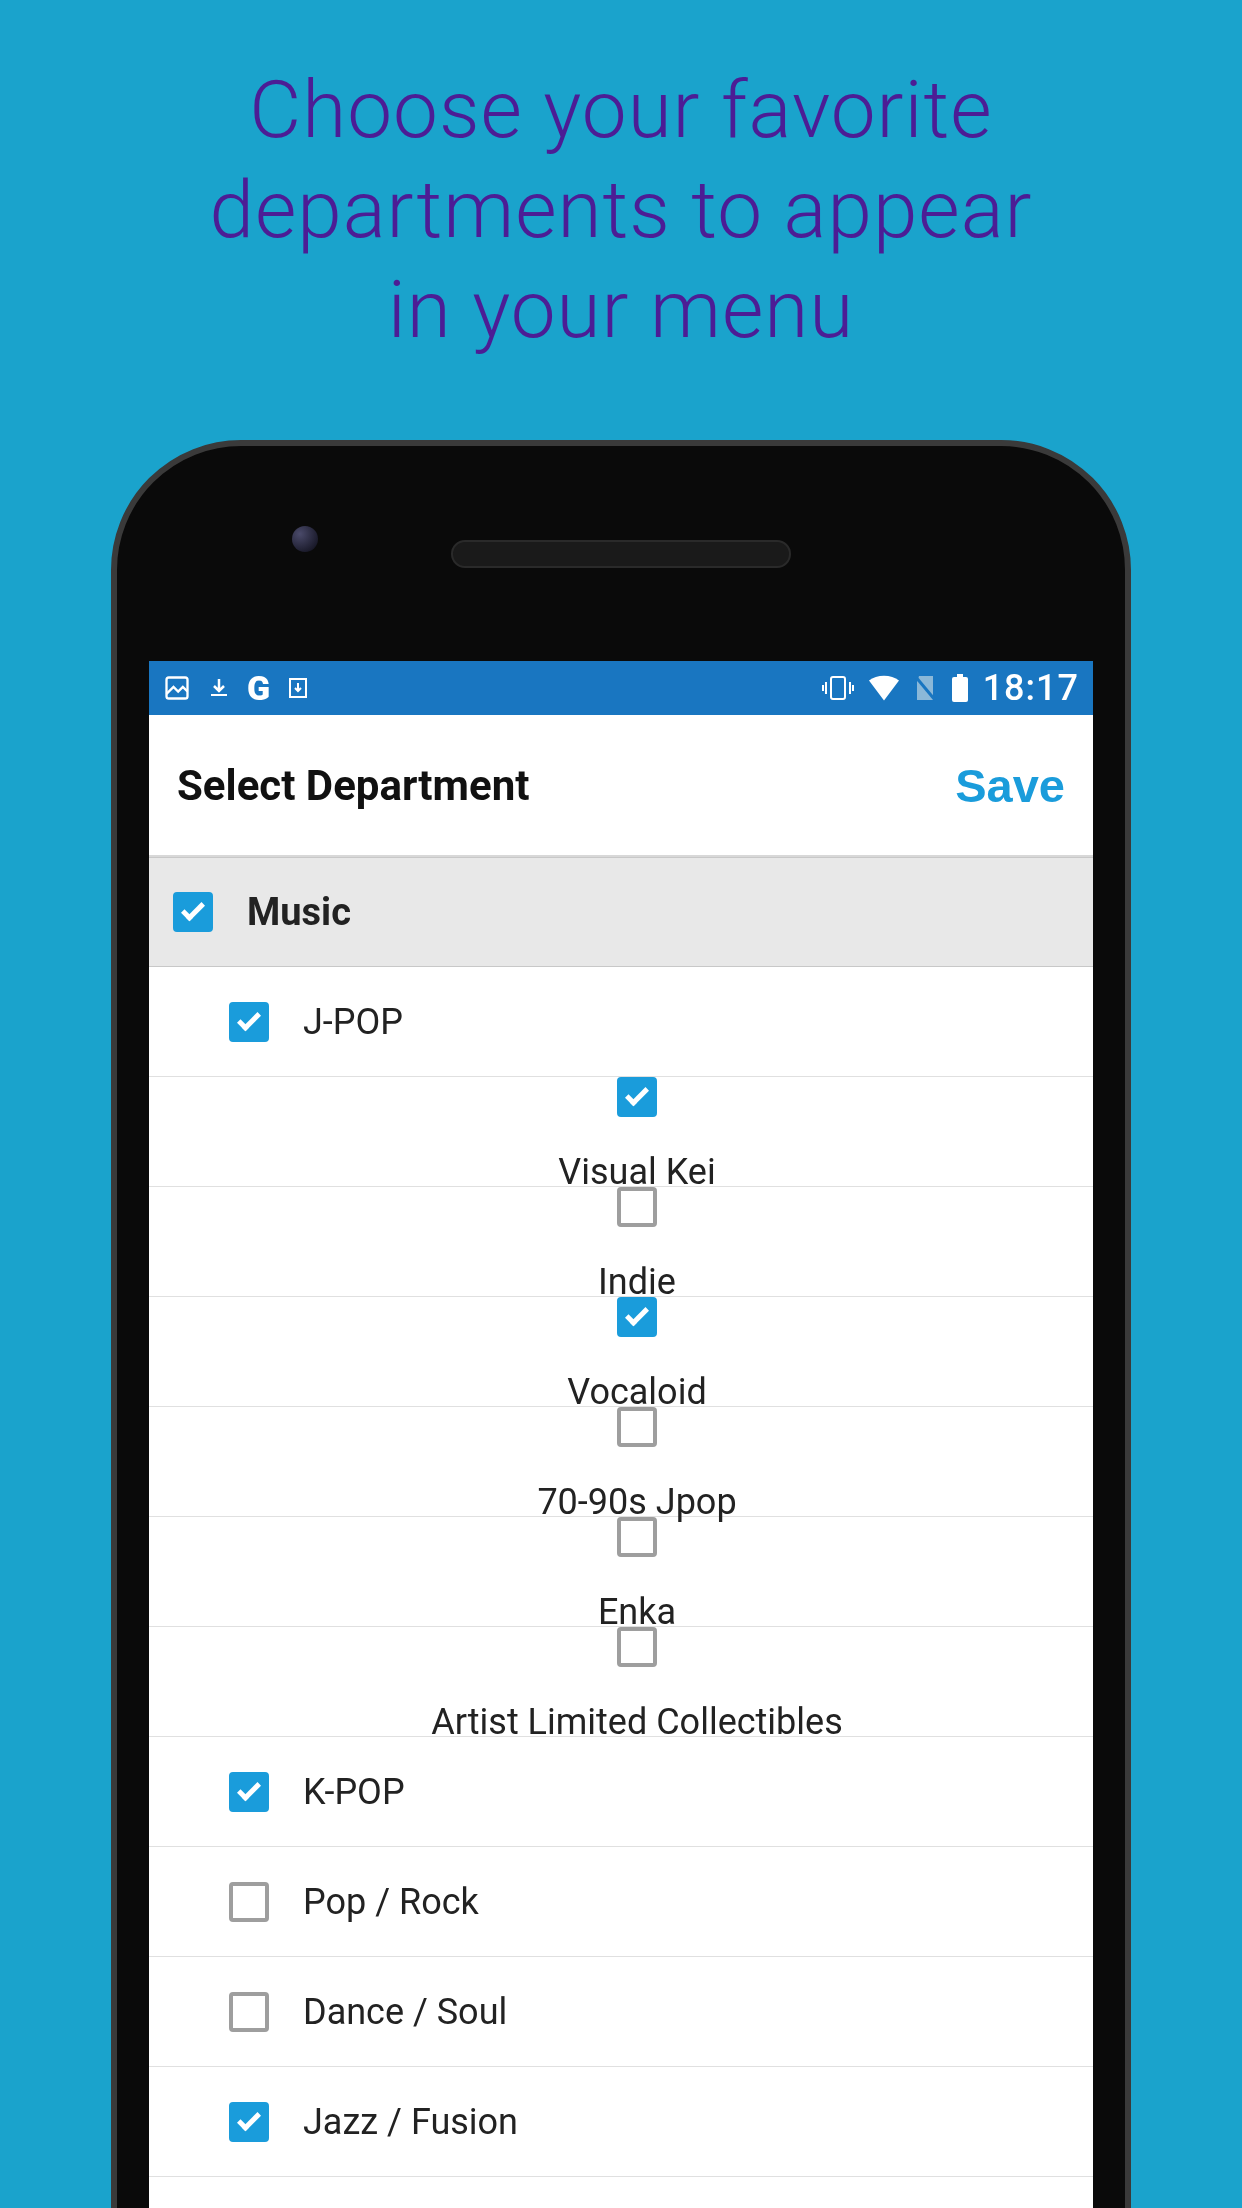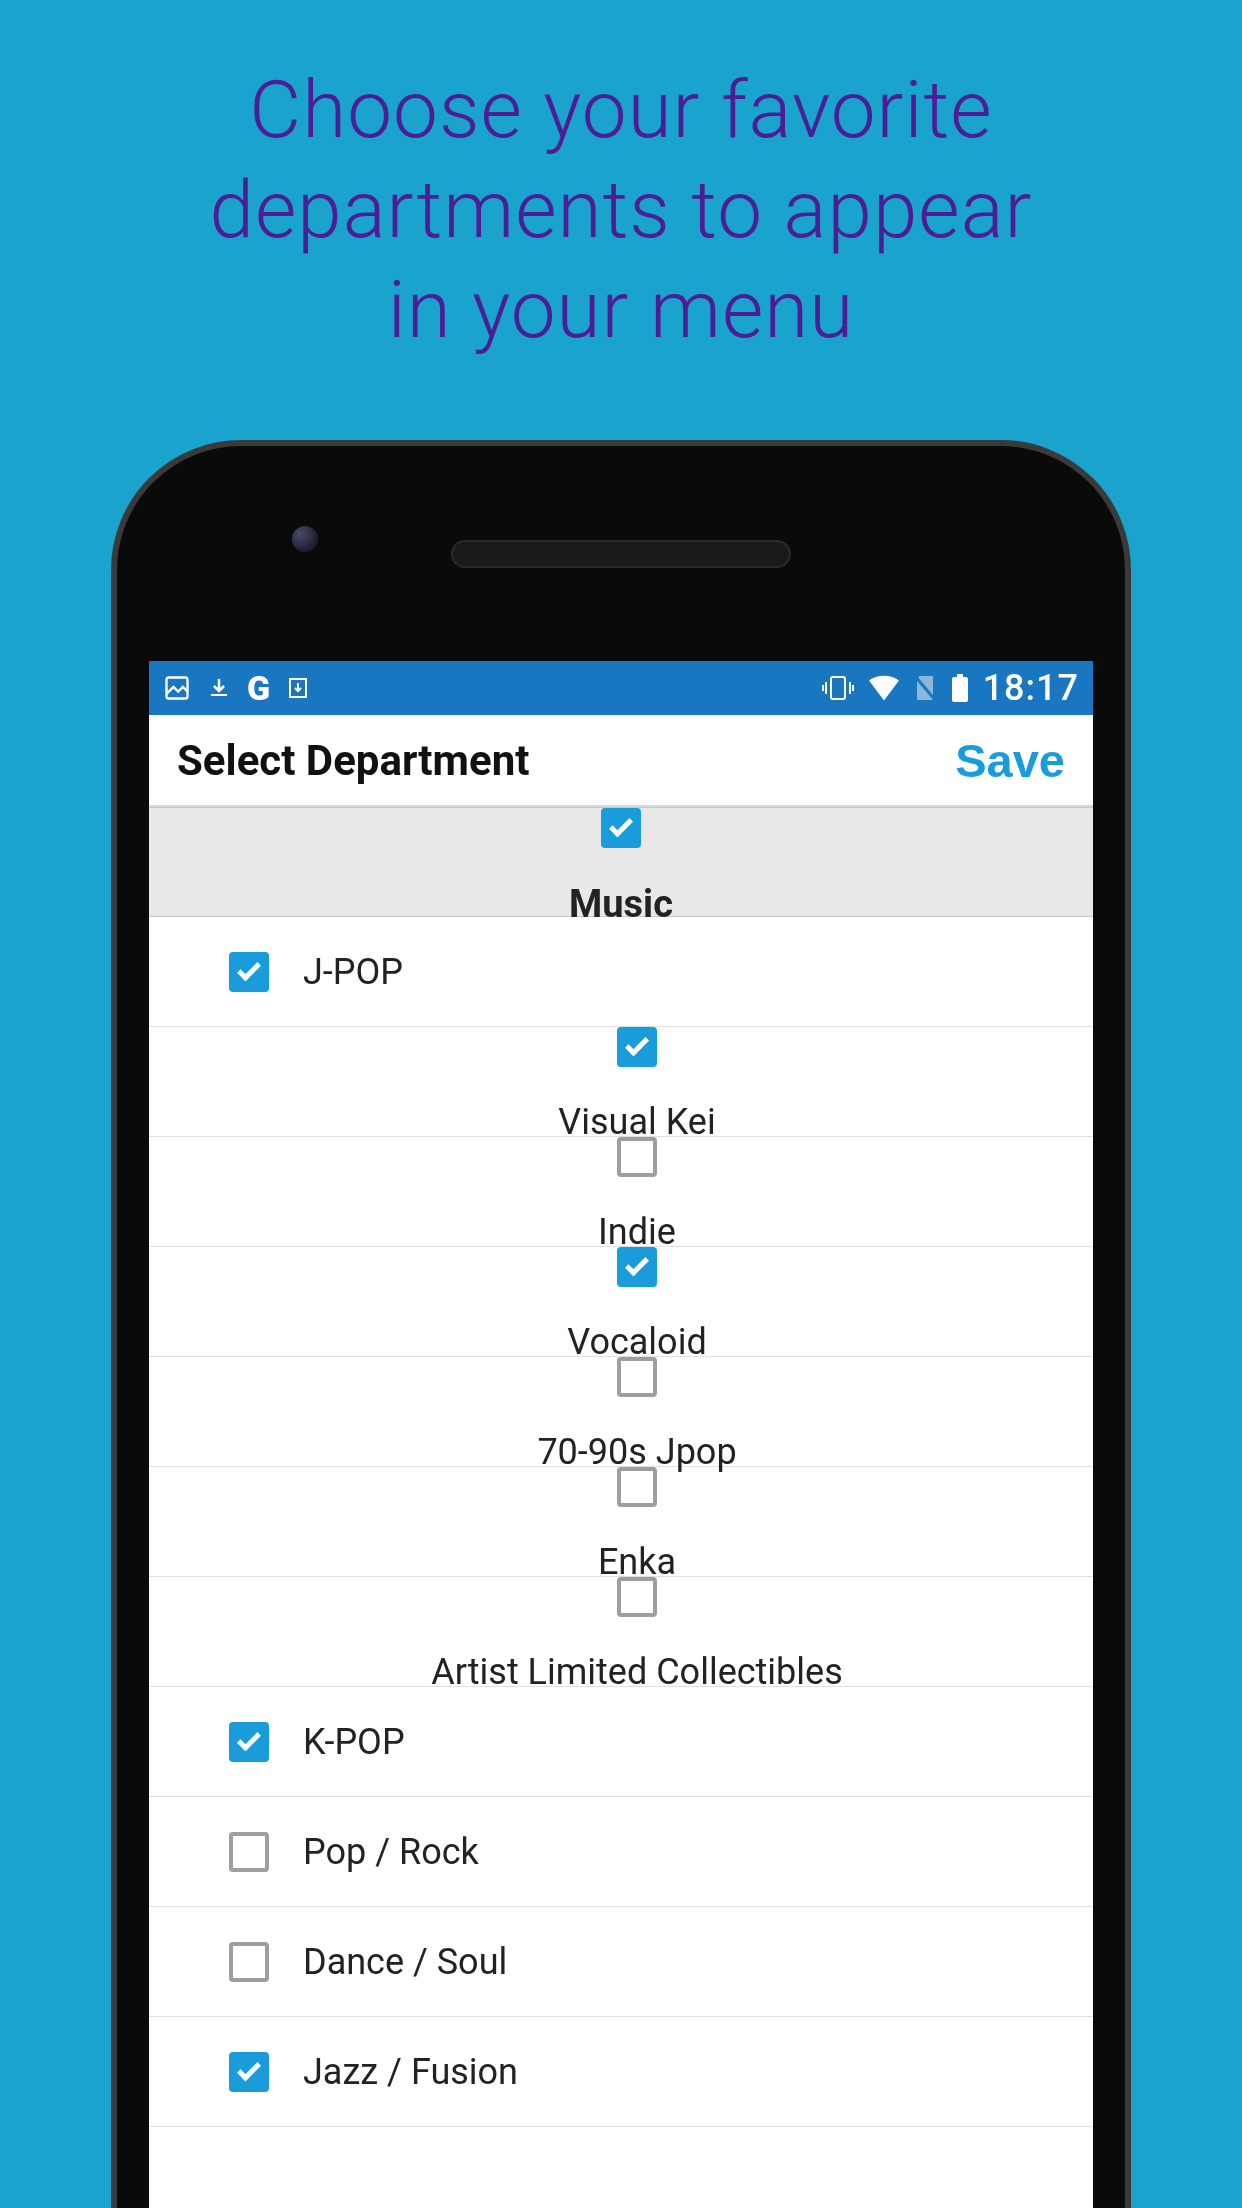--- a/index.html
+++ b/index.html
@@ -69,21 +69,21 @@
   align-items: center;
   padding: 0 14px;
   font-size: 28px;
   font-weight: 500;
 }
 .status-left { display: flex; align-items: center; gap: 16px; }
 .status-right { margin-left: auto; display: flex; align-items: center; gap: 14px; }
 .time { font-size: 36px; letter-spacing: 1px; }
 .status-icon { display: flex; align-items: center; justify-content: center; }
 .app-bar {
-  height: 92px;
+  height: 142px;
   background: #ffffff;
   display: flex;
   align-items: center;
   justify-content: space-between;
   padding: 0 28px;
   border-bottom: 2px solid #d8d8d8;
 }
 .app-title {
   font-size: 42px;
   font-weight: 700;
@@ -109,21 +109,21 @@
   padding: 0 24px;
   gap: 34px;
 }
 .row.header {
   background: #e8e8e8;
   border-top: 1px solid #c8c8c8;
   border-bottom: 1px solid #c8c8c8;
 }
 .row.header .label { font-weight: 700; font-size: 38px; }
 .row .label { font-size: 36px; color: #222; }
-.indent-0 { padding-left: 24px; flex-direction: column; }
+.indent-0 { padding-left: 24px; }
 .indent-1 { padding-left: 80px; }
 .indent-2 { padding-left: 56px; flex-direction: column; }
 .checkbox {
   width: 40px;
   height: 40px;
   border: 4px solid #9e9e9e;
   border-radius: 4px;
   display: flex;
   align-items: center;
   justify-content: center;

